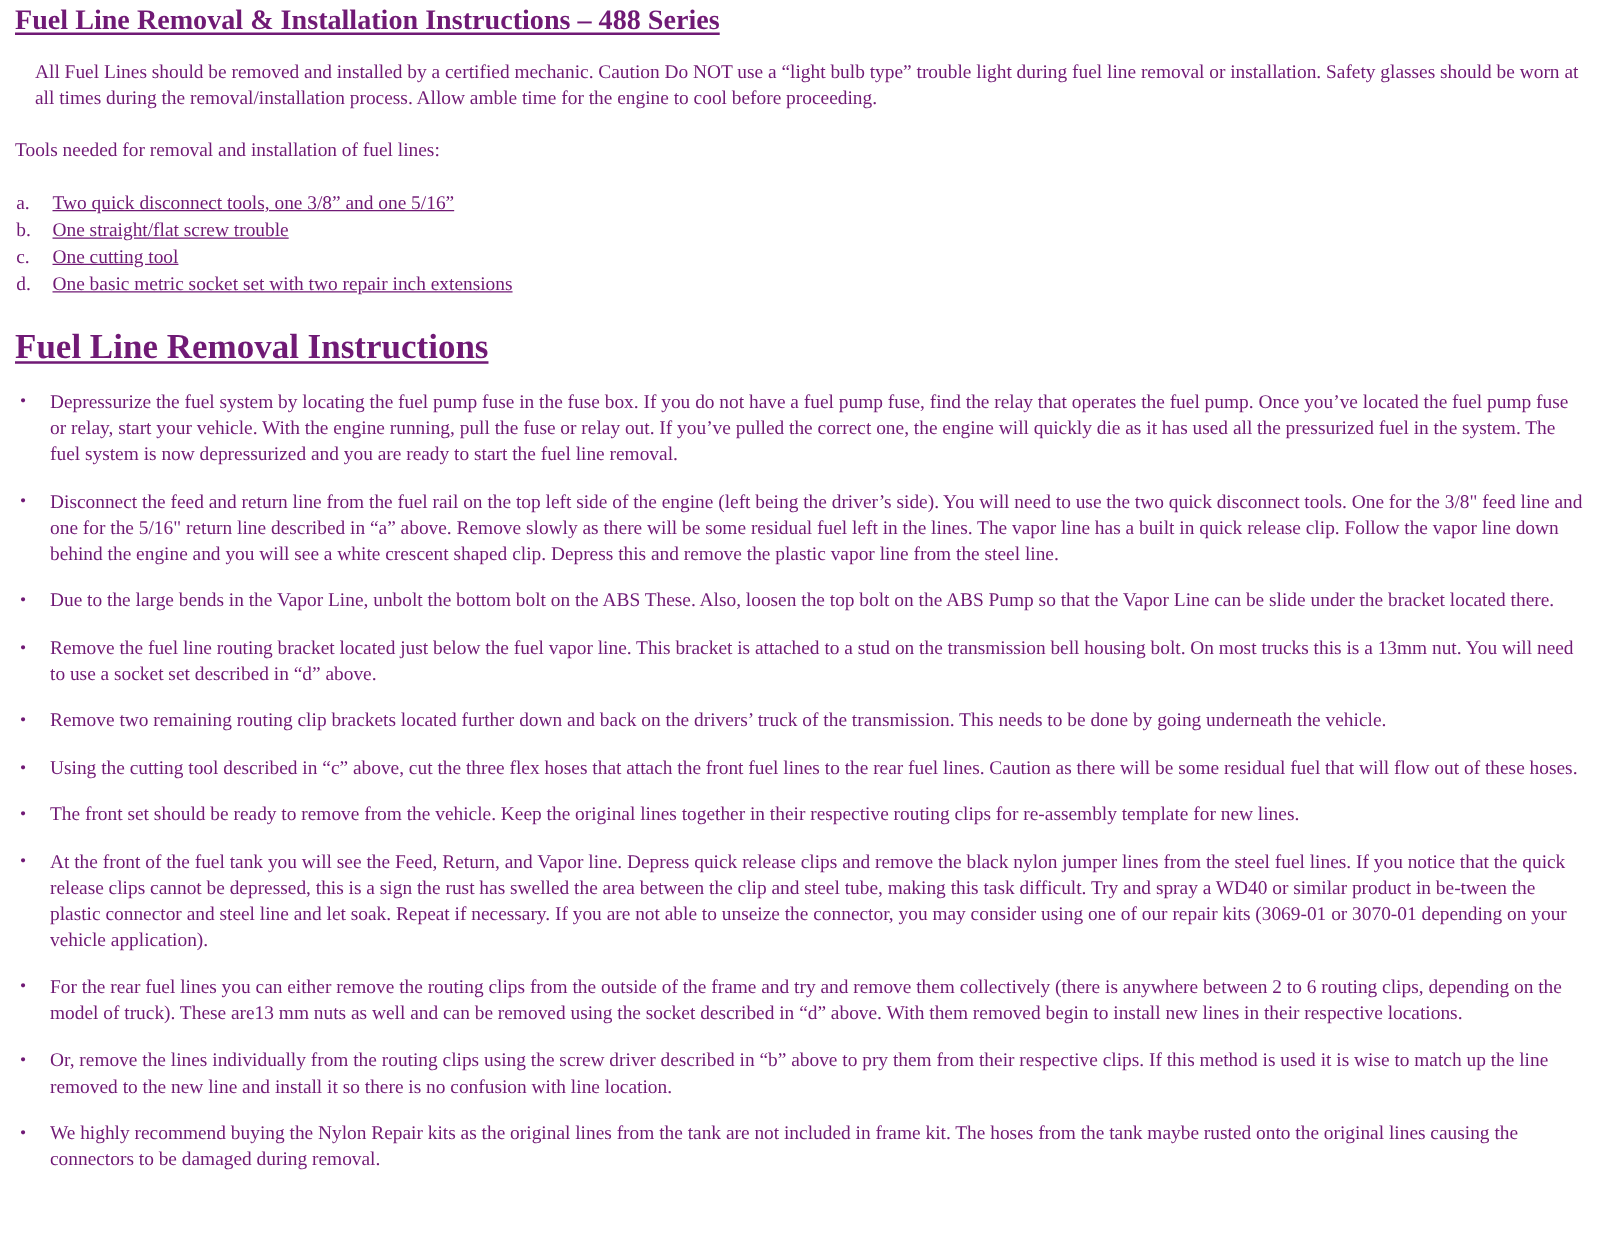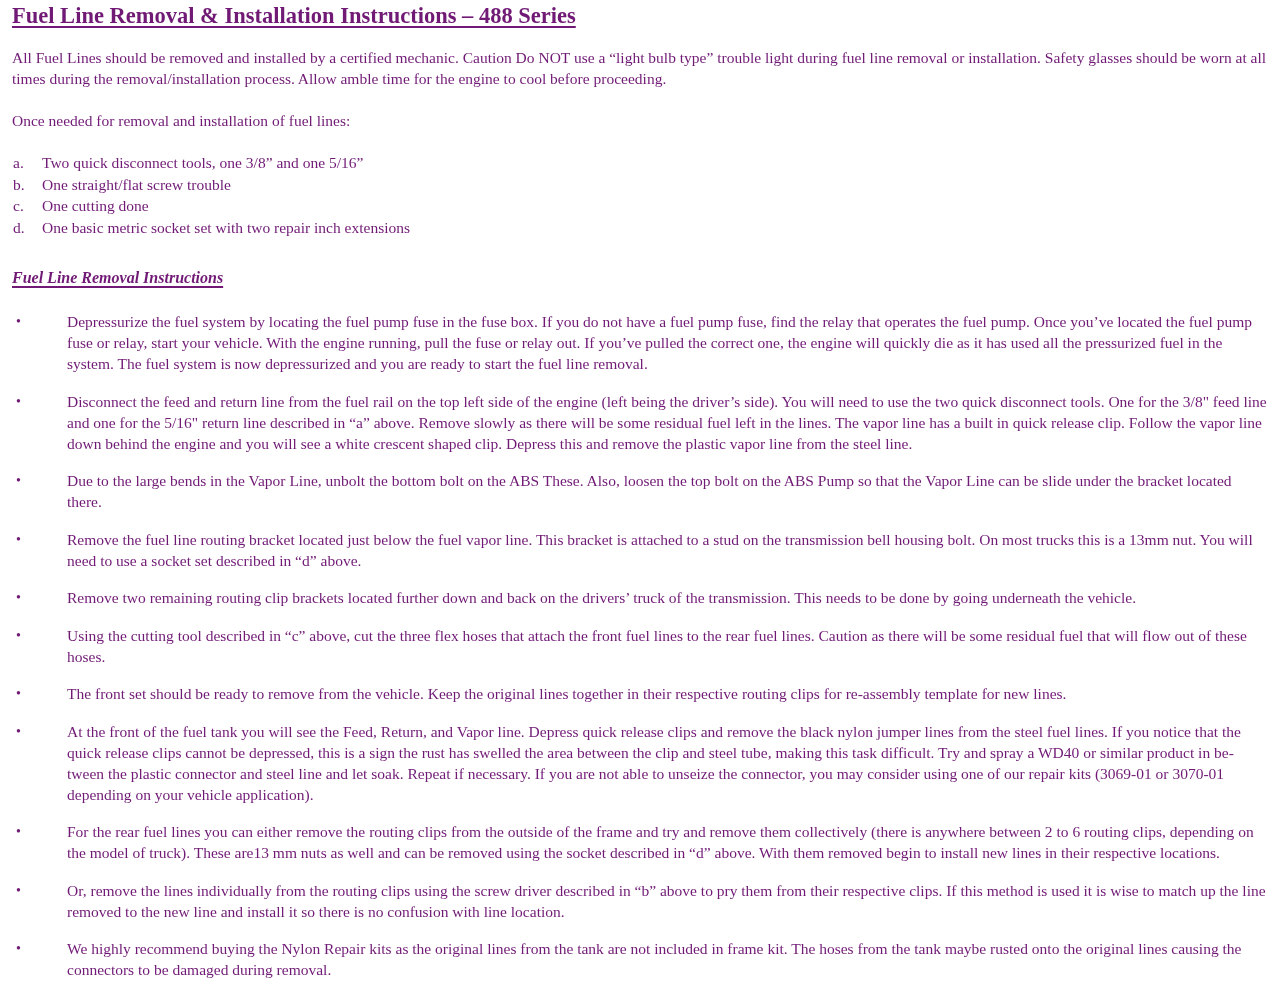--- a/index.html
+++ b/index.html
@@ -21,93 +21,92 @@
   .doc-title {
     font-size: 22.5px;
     line-height: 28px;
     font-weight: bold;
     text-decoration: underline;
     text-underline-offset: 3px;
     text-decoration-thickness: 2px;
     margin: 0 0 17px 0;
   }
   .intro {
-    margin: 0 0 21px 0;
+    margin: 0 0 21px 16px;
     font-family: Liberation Serif, serif;
   }
   .tools-intro {
     margin: 0 0 21px 0;
   }
   .tools-list {
     margin: 19px 0 0 0;
   }
   .tool-item {
     display: flex;
     align-items: baseline;
     line-height: 21.5px;
   }
   .tool-marker {
     flex: 0 0 30px;
     padding-left: 1px;
     box-sizing: border-box;
   }
   .tool-text {
     flex: 1;
+    text-decoration: underline;
   }
   .section-heading {
-    font-size: 16px;
+    font-size: 28px;
     line-height: 25px;
     font-weight: bold;
     text-decoration: underline;
     text-underline-offset: 3px;
     text-decoration-thickness: 1.5px;
     margin: 27px 0 21px 0;
-    font-style: italic;
   }
   .bullet-list {
     margin: 0;
   }
   .bullet-item {
     display: flex;
     margin: 0 0 16.5px 0;
   }
   .bullet-marker {
     flex: 0 0 28px;
     padding-left: 4px;
     box-sizing: border-box;
     font-size: 14px;
   }
   .bullet-text {
     flex: 1;
-    margin-left: 27px;
   }
 </style>
 </head>
 <body>
 
 <div class="page">
 
   <h1 class="doc-title">Fuel Line Removal &amp; Installation Instructions – 488 Series</h1>
 
   <p class="intro">All Fuel Lines should be removed and installed by a certified mechanic. Caution Do NOT use a “light bulb type” trouble light during fuel line removal or installation. Safety glasses should be worn at all times during the removal/installation process. Allow amble time for the engine to cool before proceeding.</p>
 
-  <p class="tools-intro">Once needed for removal and installation of fuel lines:</p>
+  <p class="tools-intro">Tools needed for removal and installation of fuel lines:</p>
 
   <div class="tools-list">
     <div class="tool-item">
       <span class="tool-marker">a.</span>
       <span class="tool-text">Two quick disconnect tools, one 3/8” and one 5/16”</span>
     </div>
     <div class="tool-item">
       <span class="tool-marker">b.</span>
       <span class="tool-text">One straight/flat screw trouble</span>
     </div>
     <div class="tool-item">
       <span class="tool-marker">c.</span>
-      <span class="tool-text">One cutting done</span>
+      <span class="tool-text">One cutting tool</span>
     </div>
     <div class="tool-item">
       <span class="tool-marker">d.</span>
       <span class="tool-text">One basic metric socket set with two repair inch extensions</span>
     </div>
   </div>
 
   <h2 class="section-heading">Fuel Line Removal Instructions</h2>
 
   <div class="bullet-list">

